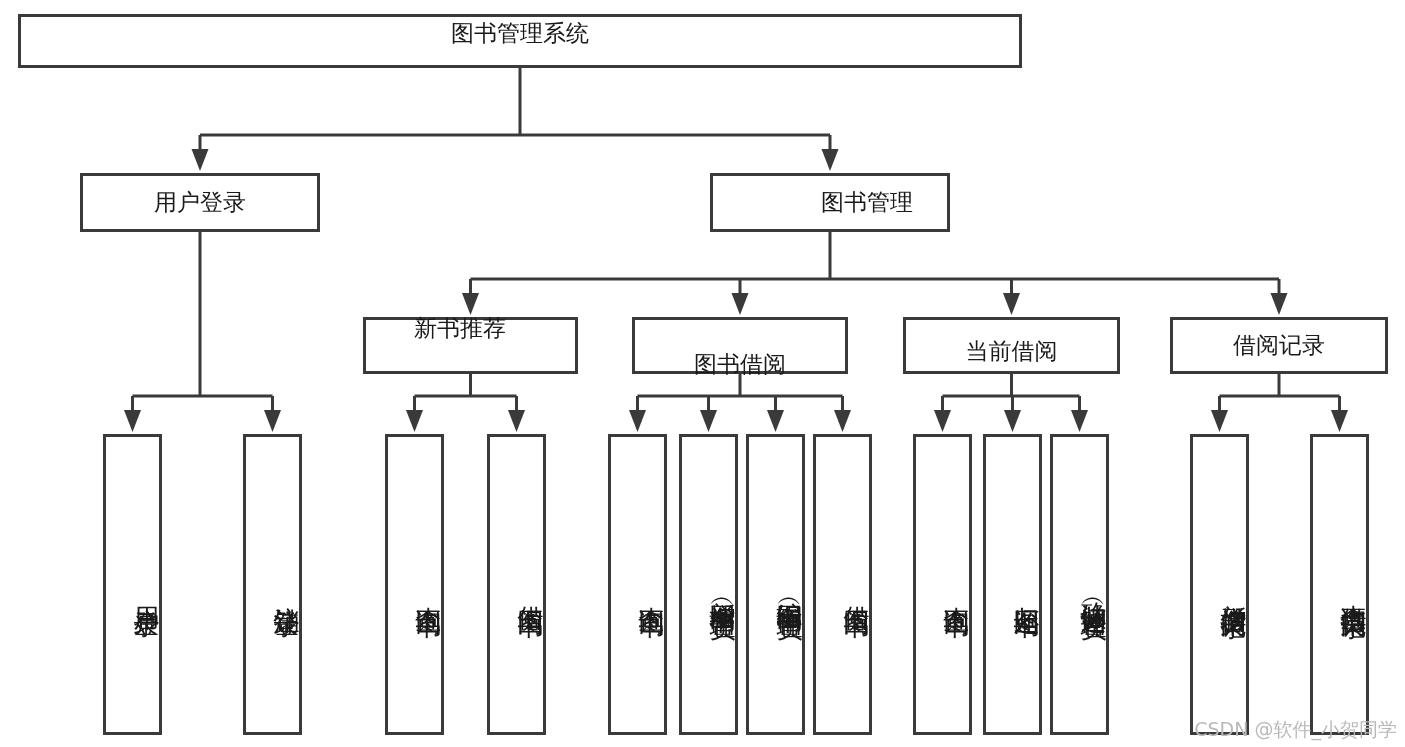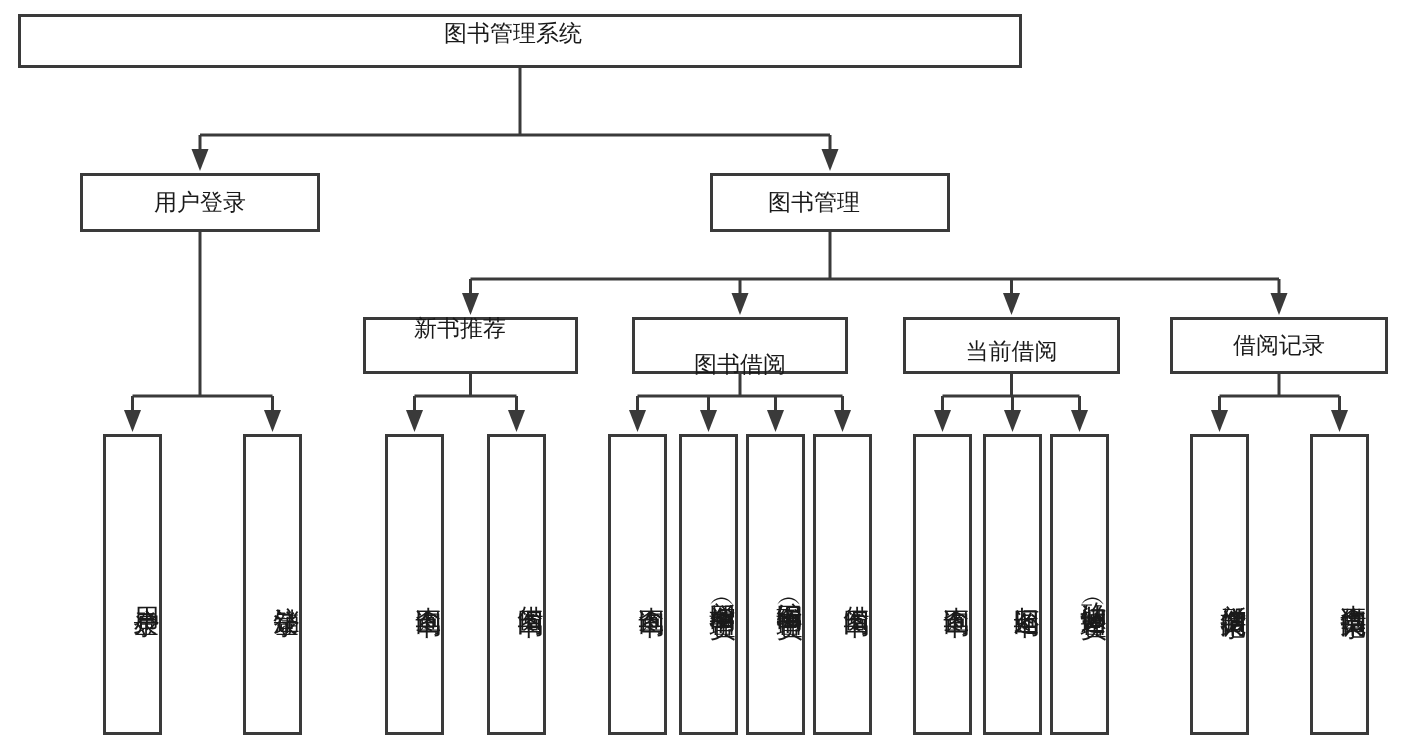--- a/index.html
+++ b/index.html
@@ -173,35 +173,36 @@
         <rect x="814.5" y="435.5" width="56" height="298" class="node-box"></rect>
         <rect x="914.5" y="435.5" width="56" height="298" class="node-box"></rect>
         <rect x="984.5" y="435.5" width="56" height="298" class="node-box"></rect>
         <rect x="1051.5" y="435.5" width="56" height="298" class="node-box"></rect>
         <rect x="1191.5" y="435.5" width="56" height="298" class="node-box"></rect>
         <rect x="1311.5" y="435.5" width="56" height="298" class="node-box"></rect>
       </g>
   </svg>
 
   <div id="labels-layer">
-      <div class="node-label-h" style="left: 11px; top: 14px; width: 1004px; height: 40px;">图书管理系统</div>
+      <div class="node-label-h" style="left: 18px; top: 14px; width: 1004px; height: 40px;">图书管理系统</div>
       <div class="node-label-h" style="left: 80px; top: 173px; width: 240px; height: 59px;">用户登录</div>
-      <div class="node-label-h" style="left: 682px; top: 173px; width: 264px; height: 59px;">图书管理</div>
+      <div class="node-label-h" style="left: 710px; top: 173px; width: 264px; height: 59px; padding-left: 25px;">图书管理</div>
       <div class="node-label-h" style="left: 363px; top: 300px; width: 194px; height: 57px;">新书推荐</div>
       <div class="node-label-h" style="left: 632px; top: 317px; width: 216px; height: 57px; margin-top: 19px;">图书借阅</div>
       <div class="node-label-h" style="left: 903px; top: 317px; width: 217px; height: 70px;">当前借阅</div>
       <div class="node-label-h" style="left: 1170px; top: 317px; width: 218px; height: 57px;">借阅记录</div>
       <div class="node-label-v" style="left: 103px; top: 434px; width: 59px; height: 301px; padding-top: 10px; box-sizing: border-box;">用户登录</div>
       <div class="node-label-v" style="left: 243px; top: 434px; width: 59px; height: 301px; padding-top: 10px; box-sizing: border-box;">注销登录</div>
       <div class="node-label-v" style="left: 385px; top: 434px; width: 59px; height: 301px; padding-top: 10px; box-sizing: border-box;">查询图书</div>
       <div class="node-label-v" style="left: 487px; top: 434px; width: 59px; height: 301px; padding-top: 10px; box-sizing: border-box;">借阅图书</div>
       <div class="node-label-v" style="left: 608px; top: 434px; width: 59px; height: 301px; padding-top: 10px; box-sizing: border-box;">查询图书</div>
       <div class="node-label-v" style="left: 679px; top: 434px; width: 59px; height: 301px; padding-top: 10px; box-sizing: border-box;">新增图书（管理员）</div>
       <div class="node-label-v" style="left: 746px; top: 434px; width: 59px; height: 301px; padding-top: 10px; box-sizing: border-box;">编辑图书（管理员）</div>
       <div class="node-label-v" style="left: 813px; top: 434px; width: 59px; height: 301px; padding-top: 10px; box-sizing: border-box;">借阅图书</div>
       <div class="node-label-v" style="left: 913px; top: 434px; width: 59px; height: 301px; padding-top: 10px; box-sizing: border-box;">查询图书</div>
       <div class="node-label-v" style="left: 983px; top: 434px; width: 59px; height: 301px; padding-top: 10px; box-sizing: border-box;">归还图书</div>
       <div class="node-label-v" style="left: 1050px; top: 434px; width: 59px; height: 301px; padding-top: 10px; box-sizing: border-box;">确认归还（管理员）</div>
       <div class="node-label-v" style="left: 1190px; top: 434px; width: 59px; height: 301px; padding-top: 10px; box-sizing: border-box;">新增借阅记录</div>
       <div class="node-label-v" style="left: 1310px; top: 434px; width: 59px; height: 301px; padding-top: 10px; box-sizing: border-box;">查询借阅记录</div>
     </div>
 
+  <div class="watermark">CSDN @软件_小贺同学</div>
 </div>
 
 </body></html>

